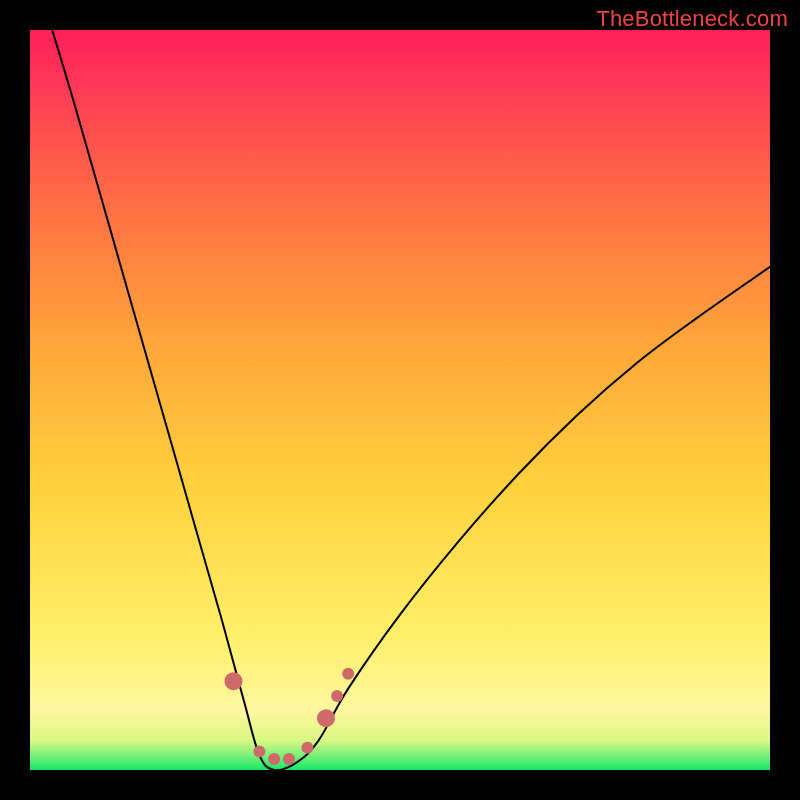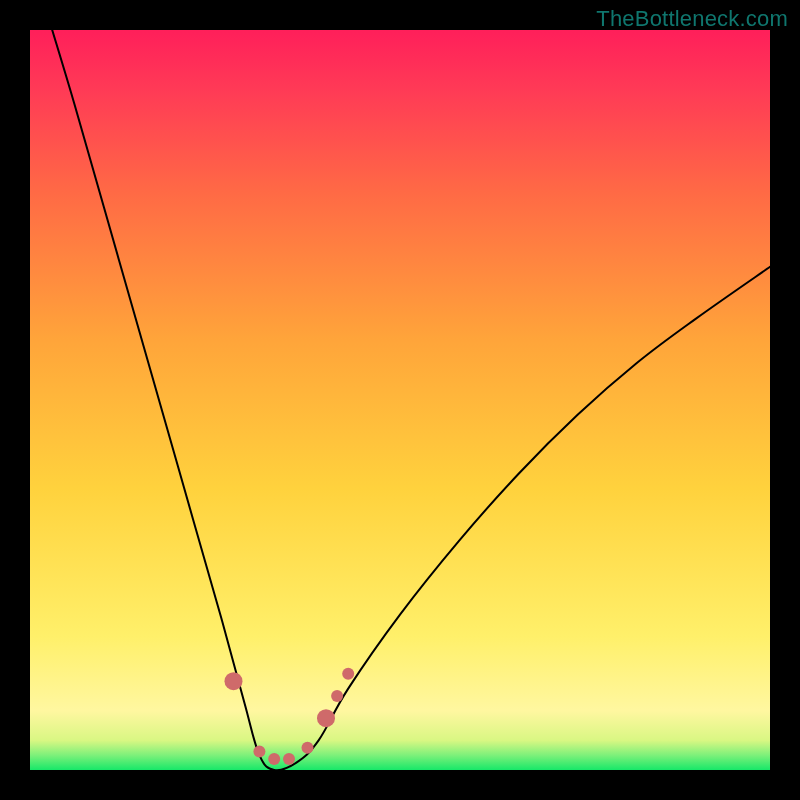--- a/index.html
+++ b/index.html
@@ -24,21 +24,21 @@
     left: 30px;
     top: 30px;
     width: 740px;
     height: 740px;
     overflow: hidden;
   }
   .watermark {
     position: absolute;
     top: 6px;
     right: 12px;
-    color: #0f766e;
+    color: #ef4444;
     font-size: 22px;
     font-weight: 500;
     letter-spacing: 0.2px;
   }
   svg { display: block; }
 </style>
 </head>
 <body>
 
 <div class="frame">

